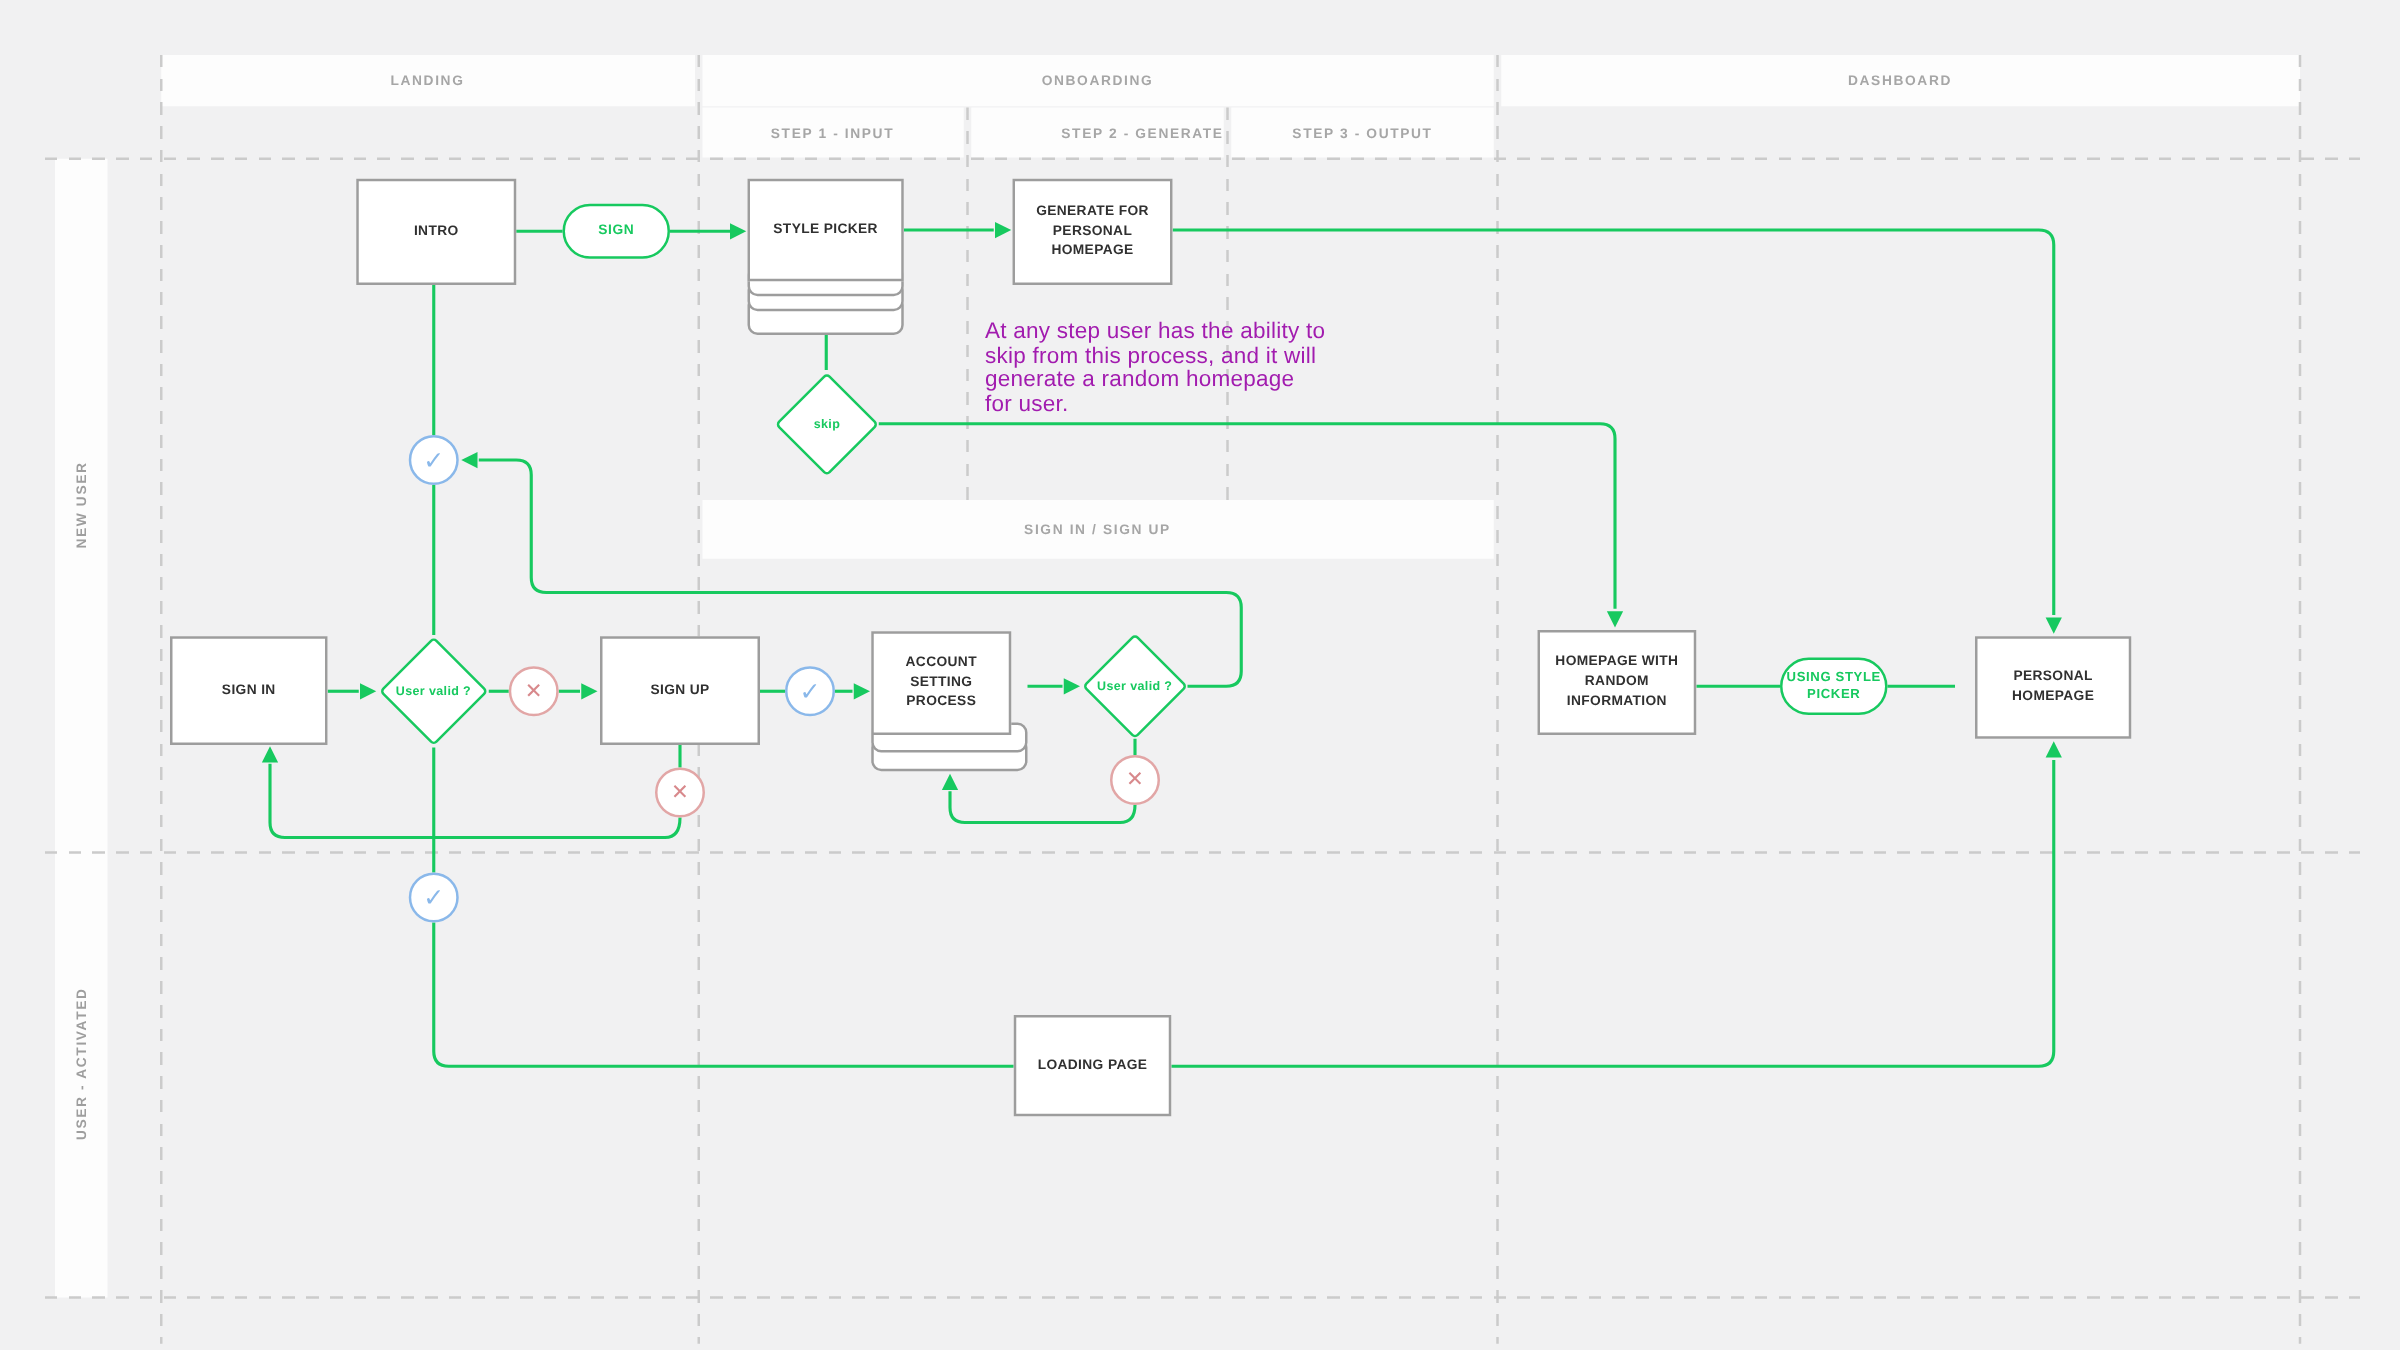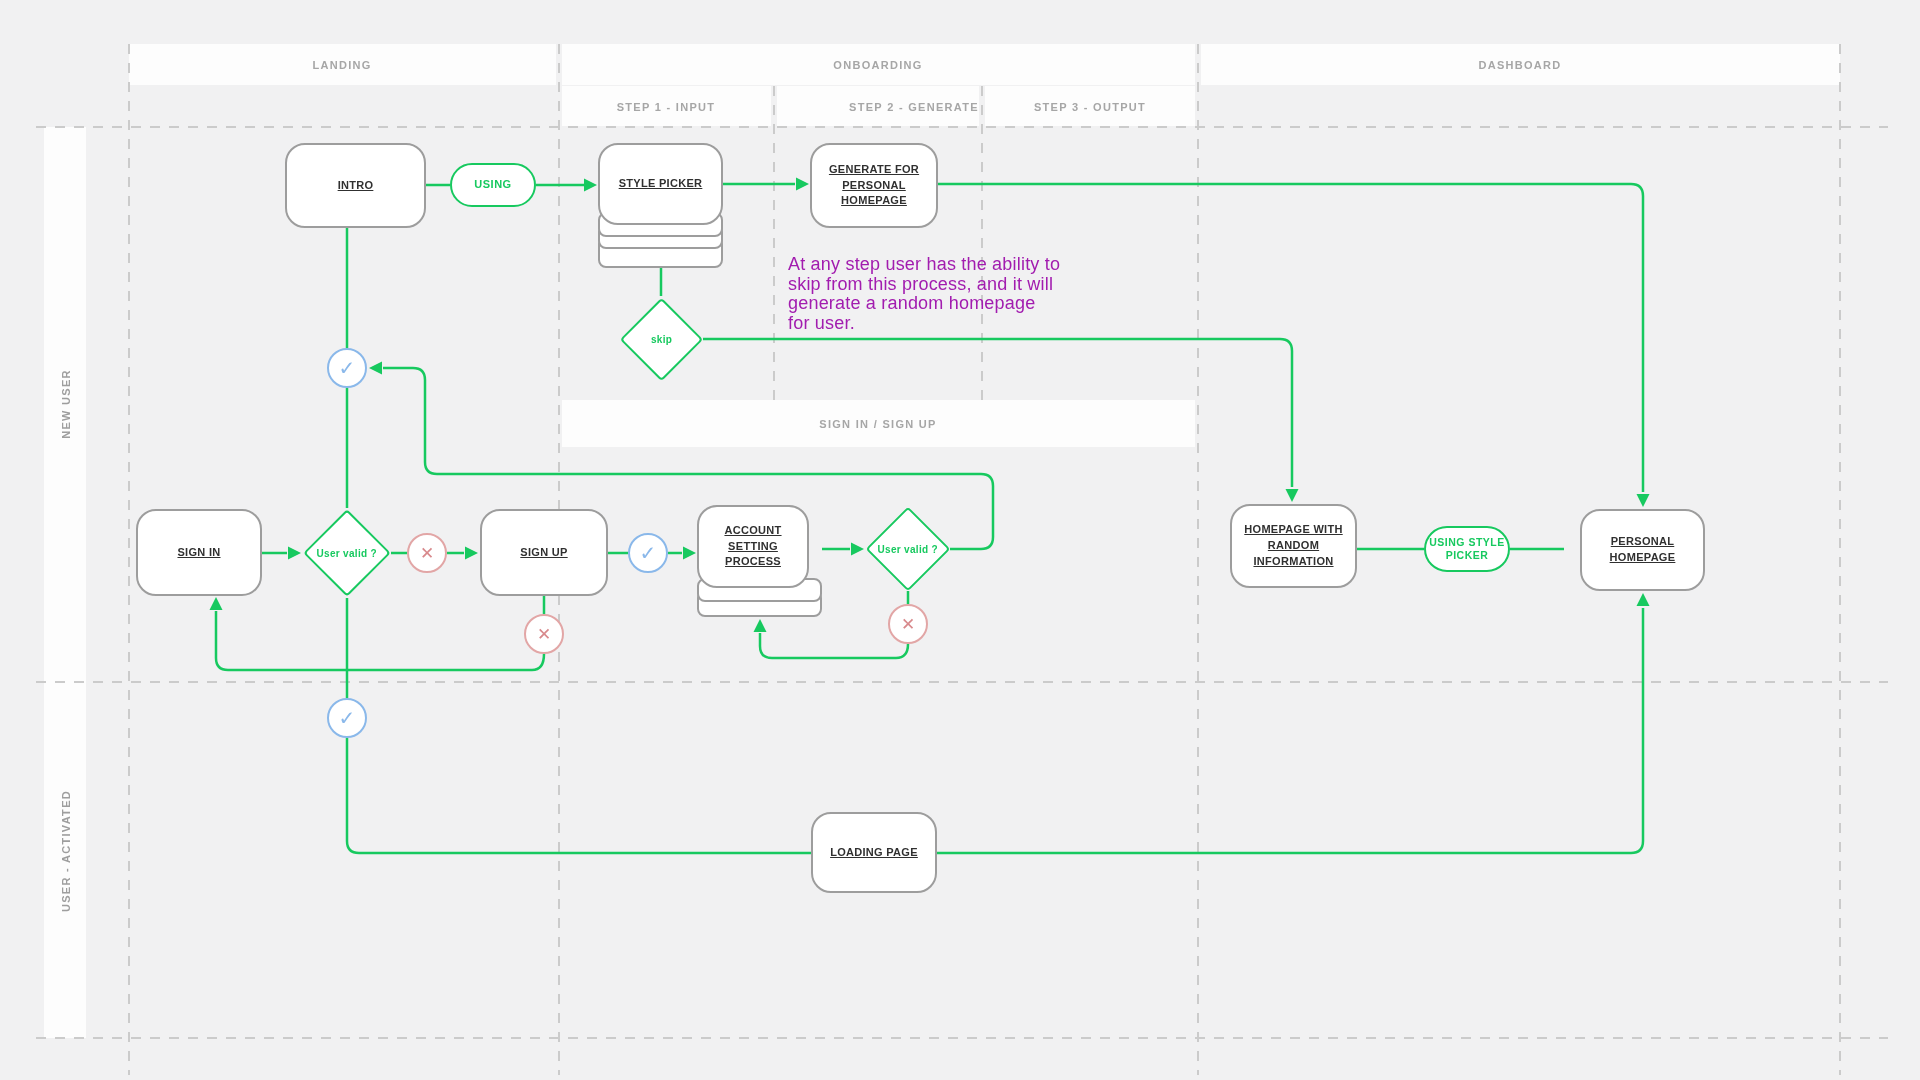--- a/index.html
+++ b/index.html
@@ -18,23 +18,23 @@
   .vdash{position:absolute;width:2px;z-index:2;
       background:repeating-linear-gradient(180deg,#cbcbcb 0 10px,transparent 10px 19px);}
   .hdash{position:absolute;height:2px;z-index:2;
       background:repeating-linear-gradient(90deg,#cbcbcb 0 10px,transparent 10px 19px);}
 
   
   #wires{position:absolute;left:0;top:0;z-index:5;}
 
   
   .node{position:absolute;z-index:10;background:#ffffff;border:2px solid #9d9d9d;
-      border-radius:20px;display:flex;align-items:center;justify-content:center;
+      border-radius:0;display:flex;align-items:center;justify-content:center;
       text-align:center;font-size:11px;font-weight:700;color:#303030;
-      letter-spacing:.3px;line-height:1.45;padding:0 4px;box-sizing:border-box;text-decoration:underline;}
+      letter-spacing:.3px;line-height:1.45;padding:0 4px;box-sizing:border-box;}
   .strip{position:absolute;background:#ffffff;border:2px solid #9d9d9d;border-radius:8px;
       box-sizing:border-box;}
   .pill{position:absolute;z-index:10;background:#ffffff;border:2.5px solid #17c95f;
       border-radius:24px;display:flex;align-items:center;justify-content:center;
       text-align:center;font-size:11px;font-weight:700;color:#17c95f;
       letter-spacing:.5px;line-height:1.25;box-sizing:border-box;}
   .diamond{position:absolute;z-index:10;background:#ffffff;border:2px solid #17c95f;
       border-radius:4px;transform:rotate(45deg);box-sizing:border-box;
       display:flex;align-items:center;justify-content:center;}
   .diamond span{transform:rotate(-45deg);font-size:10px;font-weight:700;color:#17c95f;
@@ -134,26 +134,26 @@
       <polygon points="478,553 465,546.5 465,559.5"></polygon>
       <polygon points="696,553 683,546.5 683,559.5"></polygon>
       <polygon points="864,549 851,542.5 851,555.5"></polygon>
       <polygon points="369,368 382,361.5 382,374.5"></polygon>
       <polygon points="760,619 753.5,632 766.5,632"></polygon>
       <polygon points="216,597 209.5,610 222.5,610"></polygon>
       <polygon points="1643,593 1636.5,606 1649.5,606"></polygon>
     </g>
   </svg>
 
-  <div class="node" style="left:285px;top:143px;width:141px;height:85px;">
+  <div class="node" style="left:285px;top:143px;width:128px;height:85px;">
     <span>INTRO</span>
   </div>
 
   <div class="pill" style="left:450px;top:163px;width:86px;height:44px;">
-    <span>USING</span>
+    <span>SIGN</span>
   </div>
 
   <div>
     <div class="strip" style="left:598px;top:236px;width:125px;height:32px;z-index:7;"></div>
     <div class="strip" style="left:598px;top:224px;width:125px;height:25px;z-index:8;"></div>
     <div class="strip" style="left:598px;top:212px;width:125px;height:25px;z-index:9;"></div>
     <div class="node" style="left:598px;top:143px;width:125px;height:82px;">
       <span>STYLE PICKER</span>
     </div>
   </div>

